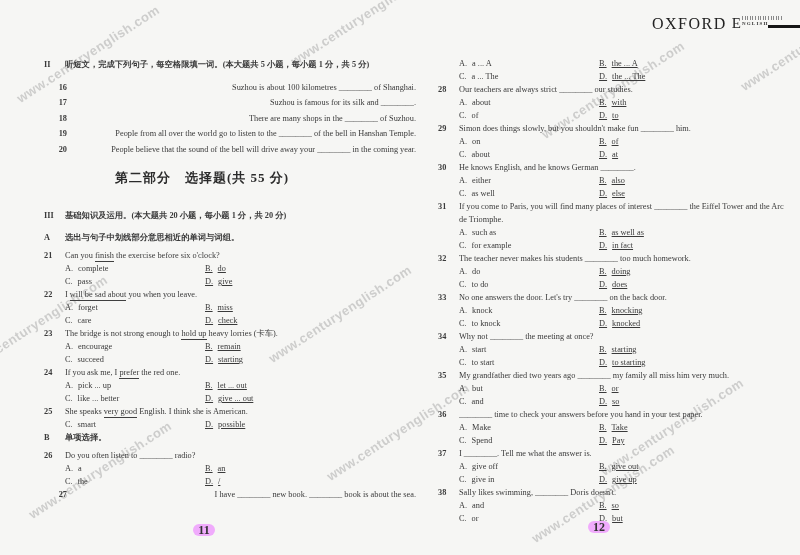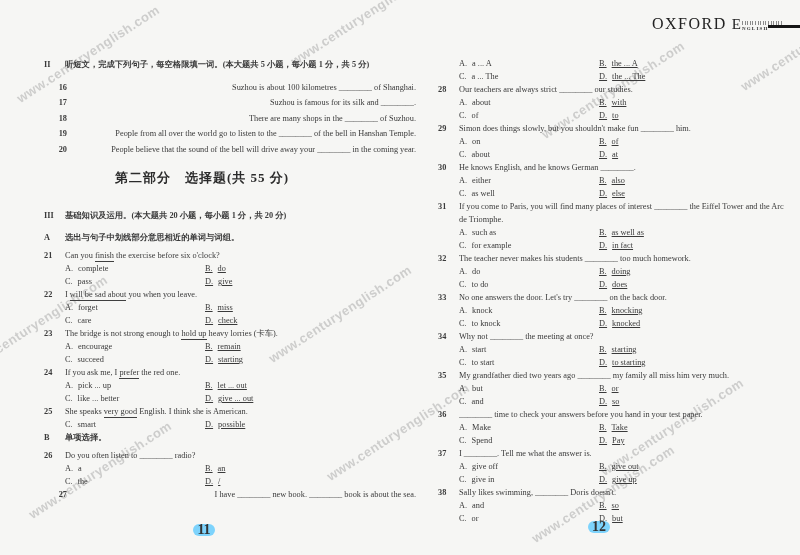--- a/index.html
+++ b/index.html
@@ -13,21 +13,21 @@
   
   .wm{
     position:absolute;
     font-family:"Liberation Sans", sans-serif;
     font-size:13px;font-weight:bold;letter-spacing:.5px;
     color:rgba(160,160,160,.48);
     transform:rotate(-33deg);transform-origin:left center;
     white-space:nowrap;pointer-events:none;
   }
   
-  .brand{position:absolute;left:652px;top:16px;display:flex;align-items:flex-end;color:#222;}
+  .brand{position:absolute;left:652px;top:16px;display:flex;align-items:flex-start;color:#222;}
   .brand .ox{font-size:16px;letter-spacing:1.5px;line-height:16px;}
   .brand .e{font-size:15px;line-height:15px;margin-left:5px;}
   .brand .stack{display:inline-flex;flex-direction:column;margin-left:1px;margin-bottom:1px;}
   .brand .tagline{width:42px;height:4px;margin-bottom:1px;
     background:repeating-linear-gradient(90deg,#8a8a8a 0 1px,transparent 1px 2.6px);}
   .brand .nglish{font-size:5px;font-weight:bold;letter-spacing:1.2px;line-height:5px;color:#333;}
   .dash{position:absolute;left:768px;top:25px;width:32px;height:3px;background:#151515;}
   
   .page{position:absolute;}
   .page0{left:44px;top:56px;width:372px;height:495px;}
@@ -47,22 +47,22 @@
     font-size:13px;font-weight:bold;line-height:18px;
     text-align:center;margin:12px 56px 0 0;letter-spacing:1px;color:#2b2b2b;
   }
   .row-opts{padding-left:21px;white-space:nowrap;}
   .opt{display:inline-block;width:140px;}
   .opt.optB{width:auto;text-decoration:underline;}
   .olabel{margin-right:5px;}
   .u{border-bottom:1px solid #3f3f3f;padding-bottom:.5px;}
   .pagenum{
     position:absolute;width:22px;text-align:center;
-    background:#7dd3fc;border-radius:7px;
-    font-size:14px;font-weight:bold;line-height:12px;color:#333;
+    background:#f0abfc;border-radius:7px;
+    font-size:12px;font-weight:bold;line-height:12px;color:#333;
   }
   .page0 .pagenum{left:149px;top:468px;}
   .page1 .pagenum{left:150px;top:471px;}
 </style>
 </head>
 <body>
 
 <div class="canvas">
 
   <div id="wm-layer">

